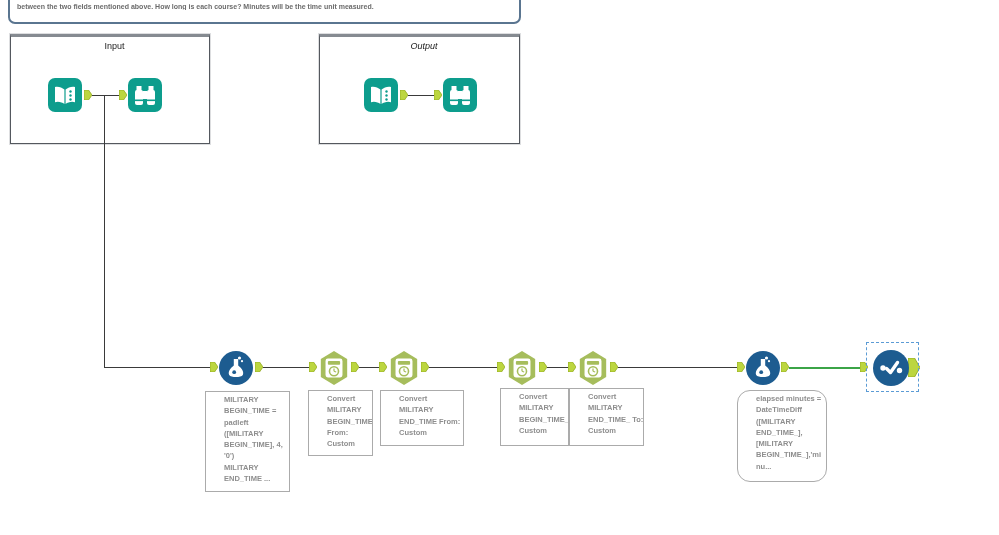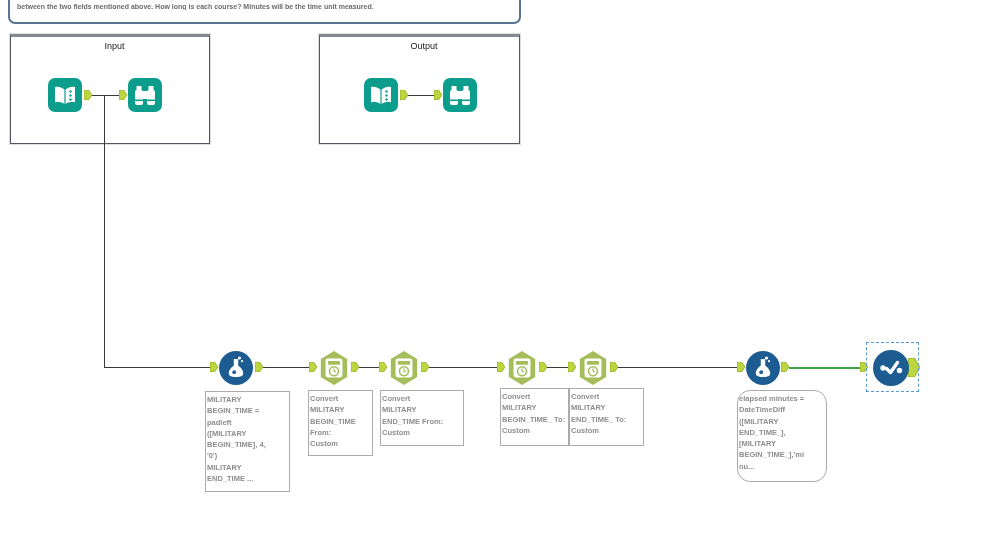--- a/index.html
+++ b/index.html
@@ -18,41 +18,41 @@
     font-size:7px; font-weight:600; color:#6b6b6b;
     white-space:nowrap; overflow:hidden;
   }
   
   .tool-container {
     position:absolute; background:#ffffff;
     border:1px solid #54585e; border-top:3px solid #868b91;
     box-shadow:0 0 0 1px rgba(120,125,130,.25);
   }
   .container-input  { left:10px;  top:34px; width:200px; height:110px; }
-  .container-output { left:319px; top:34px; width:201px; height:110px; }
+  .container-output { left:319px; top:34px; width:201px; height:110px;font-style:italic; }
   .container-label {
     position:absolute; top:4px; left:0; width:100%; text-align:center;
     font-size:9px; color:#1b1b1b;padding-left:9px;
   }
   
   .tool { position:absolute; }
   .tool svg { display:block; }
   
   .wire { position:absolute; background:#3a3a3a; }
   .wire.h { height:1.4px; }
   .wire.v { width:1.4px; }
   .wire.selected { background:#3ba447; height:2px; }
   
   .anchor { position:absolute; width:8px; height:10px; }
   .anchor-big { position:absolute; width:12px; height:19px; }
   
   .annotation {
     position:absolute; background:#ffffff; border:1px solid #ababab;
     color:#8e8e8e; font-size:7.5px; font-weight:600; line-height:11.3px;
-    padding:2px 2px 2px 1px; white-space:pre; overflow:hidden;
+    padding:2px 2px 2px 18px; white-space:pre; overflow:hidden;
   }
   .ann-1 { left:205px; top:391px; width:85px;  height:101px; }
   .ann-2 { left:308px; top:390px; width:65px;  height:66px; }
   .ann-3 { left:380px; top:390px; width:84px;  height:56px; z-index:2; }
   .ann-4 { left:500px; top:388px; width:69px;  height:58px; }
   .ann-5 { left:569px; top:388px; width:75px;  height:58px; z-index:2; }
   .ann-6 { left:737px; top:390px; width:90px;  height:92px;border-radius:13px; }
   
   .selection-box {
     position:absolute; left:866px; top:342px; width:53px; height:50px;

